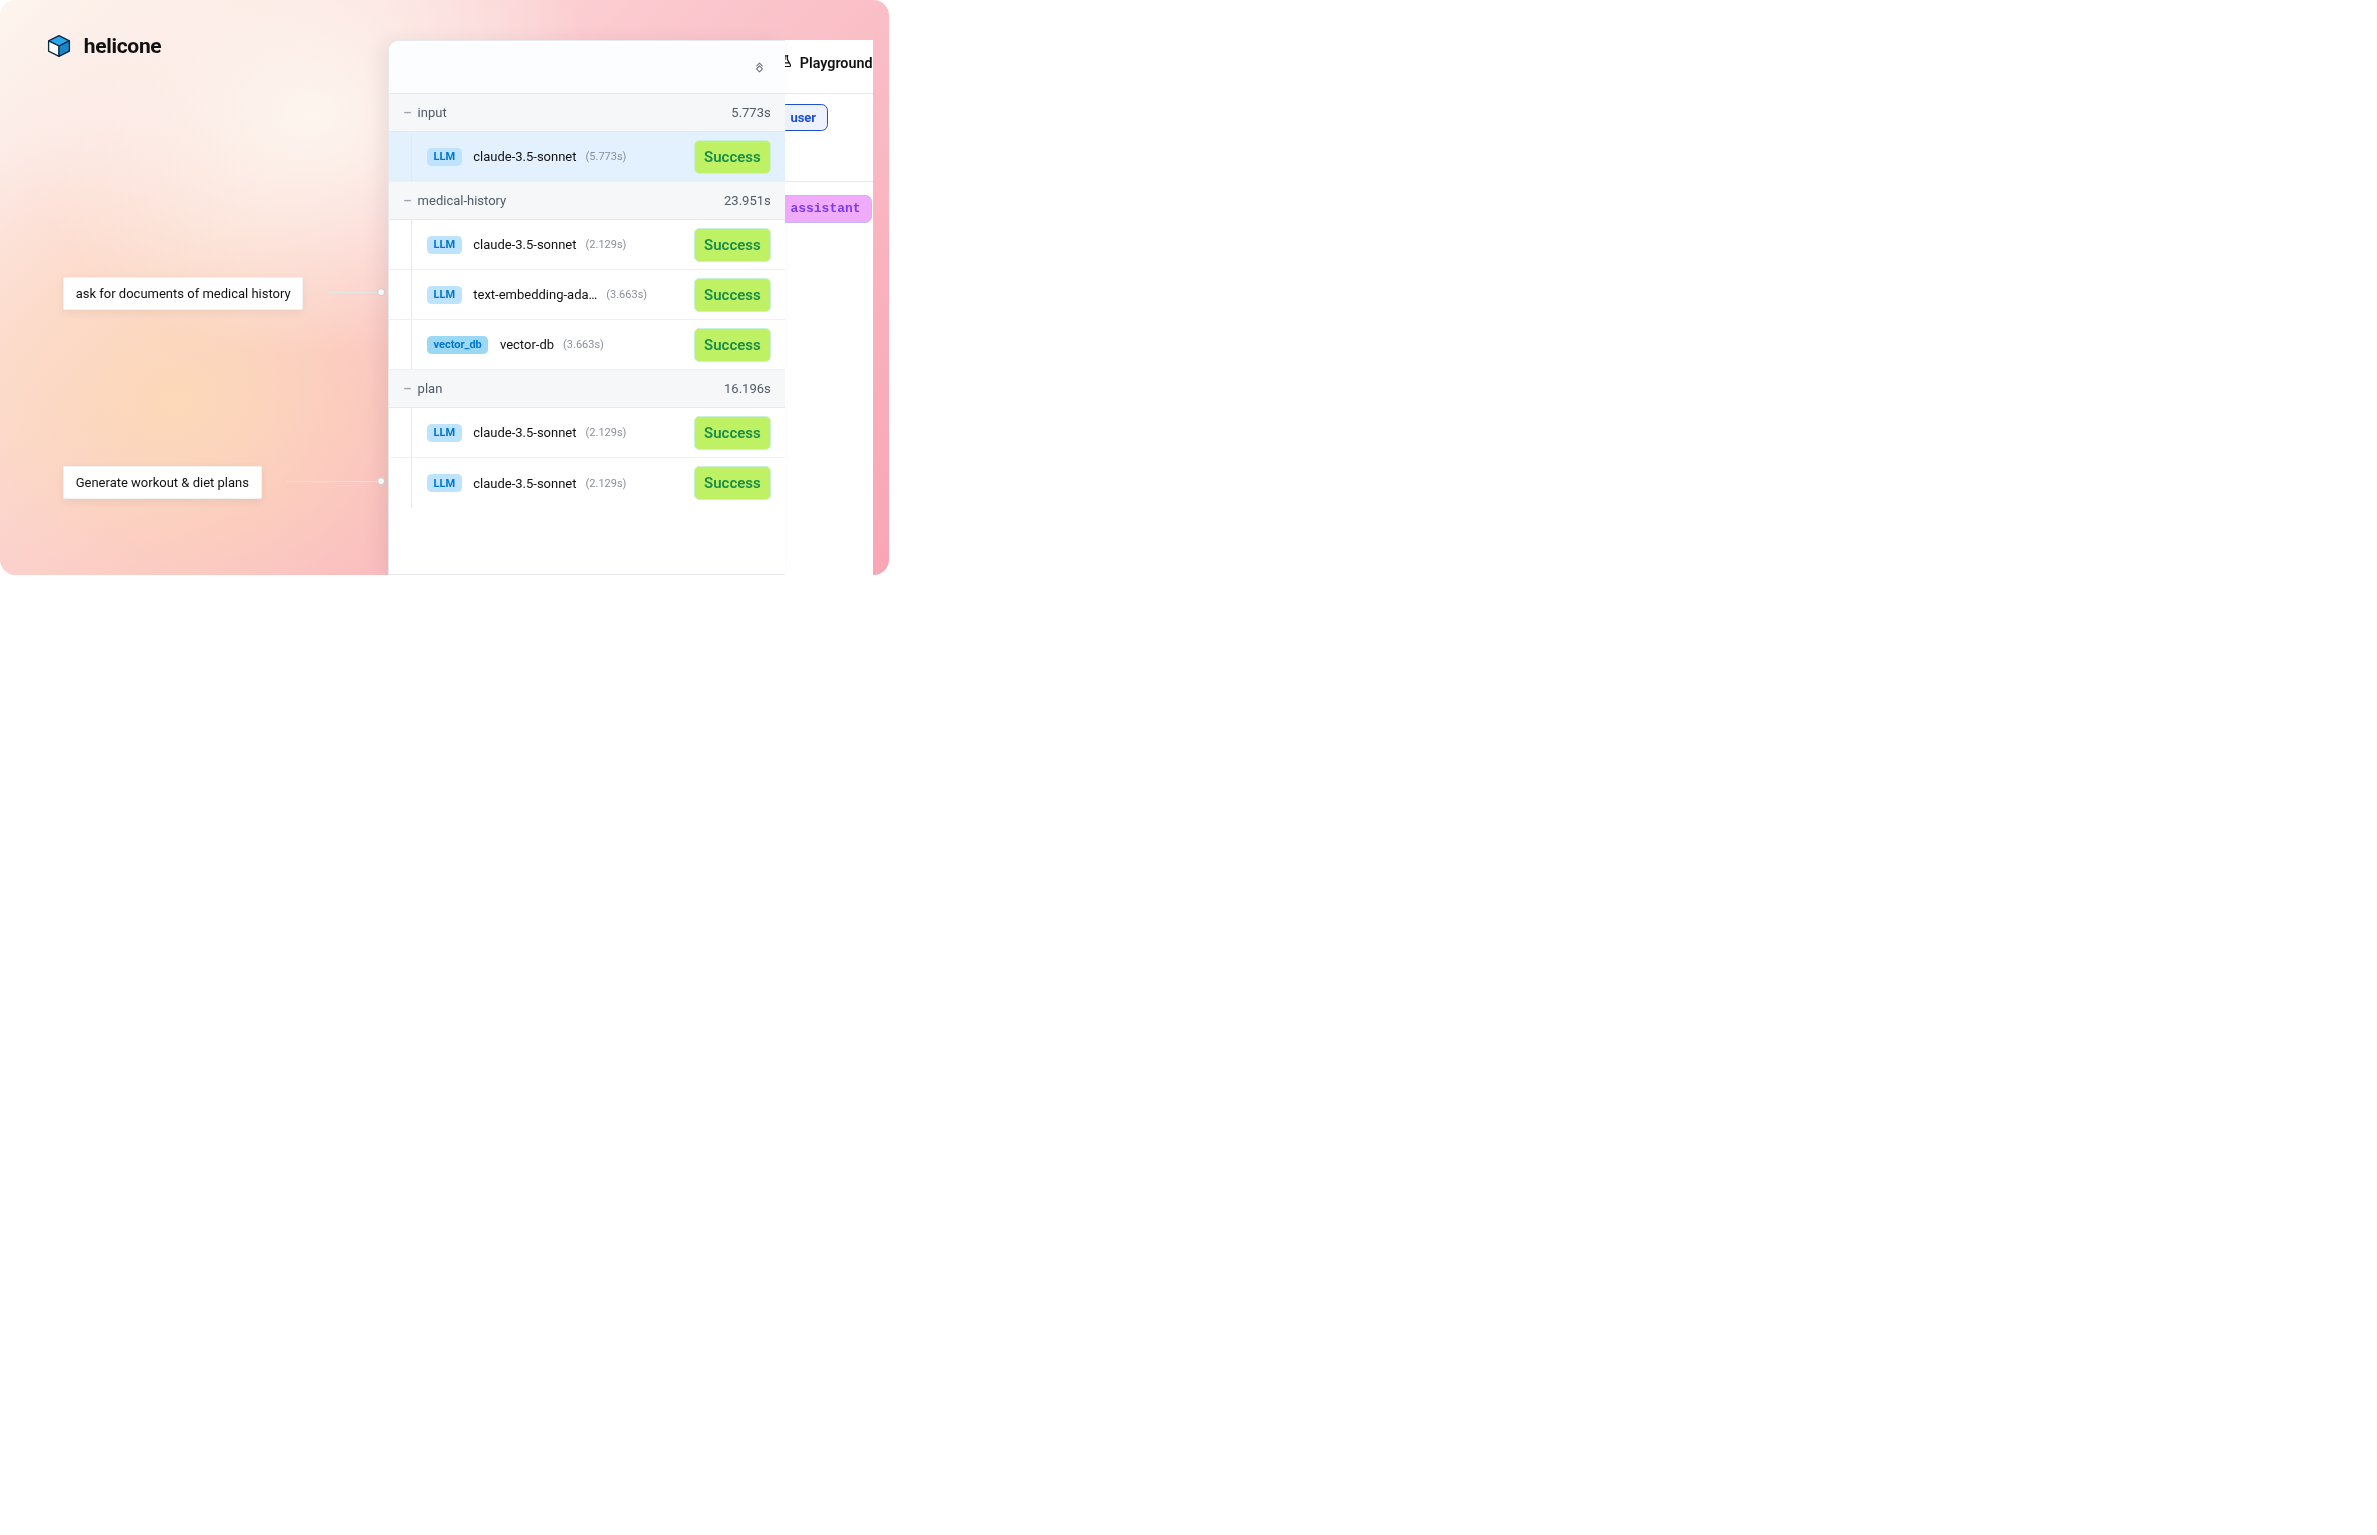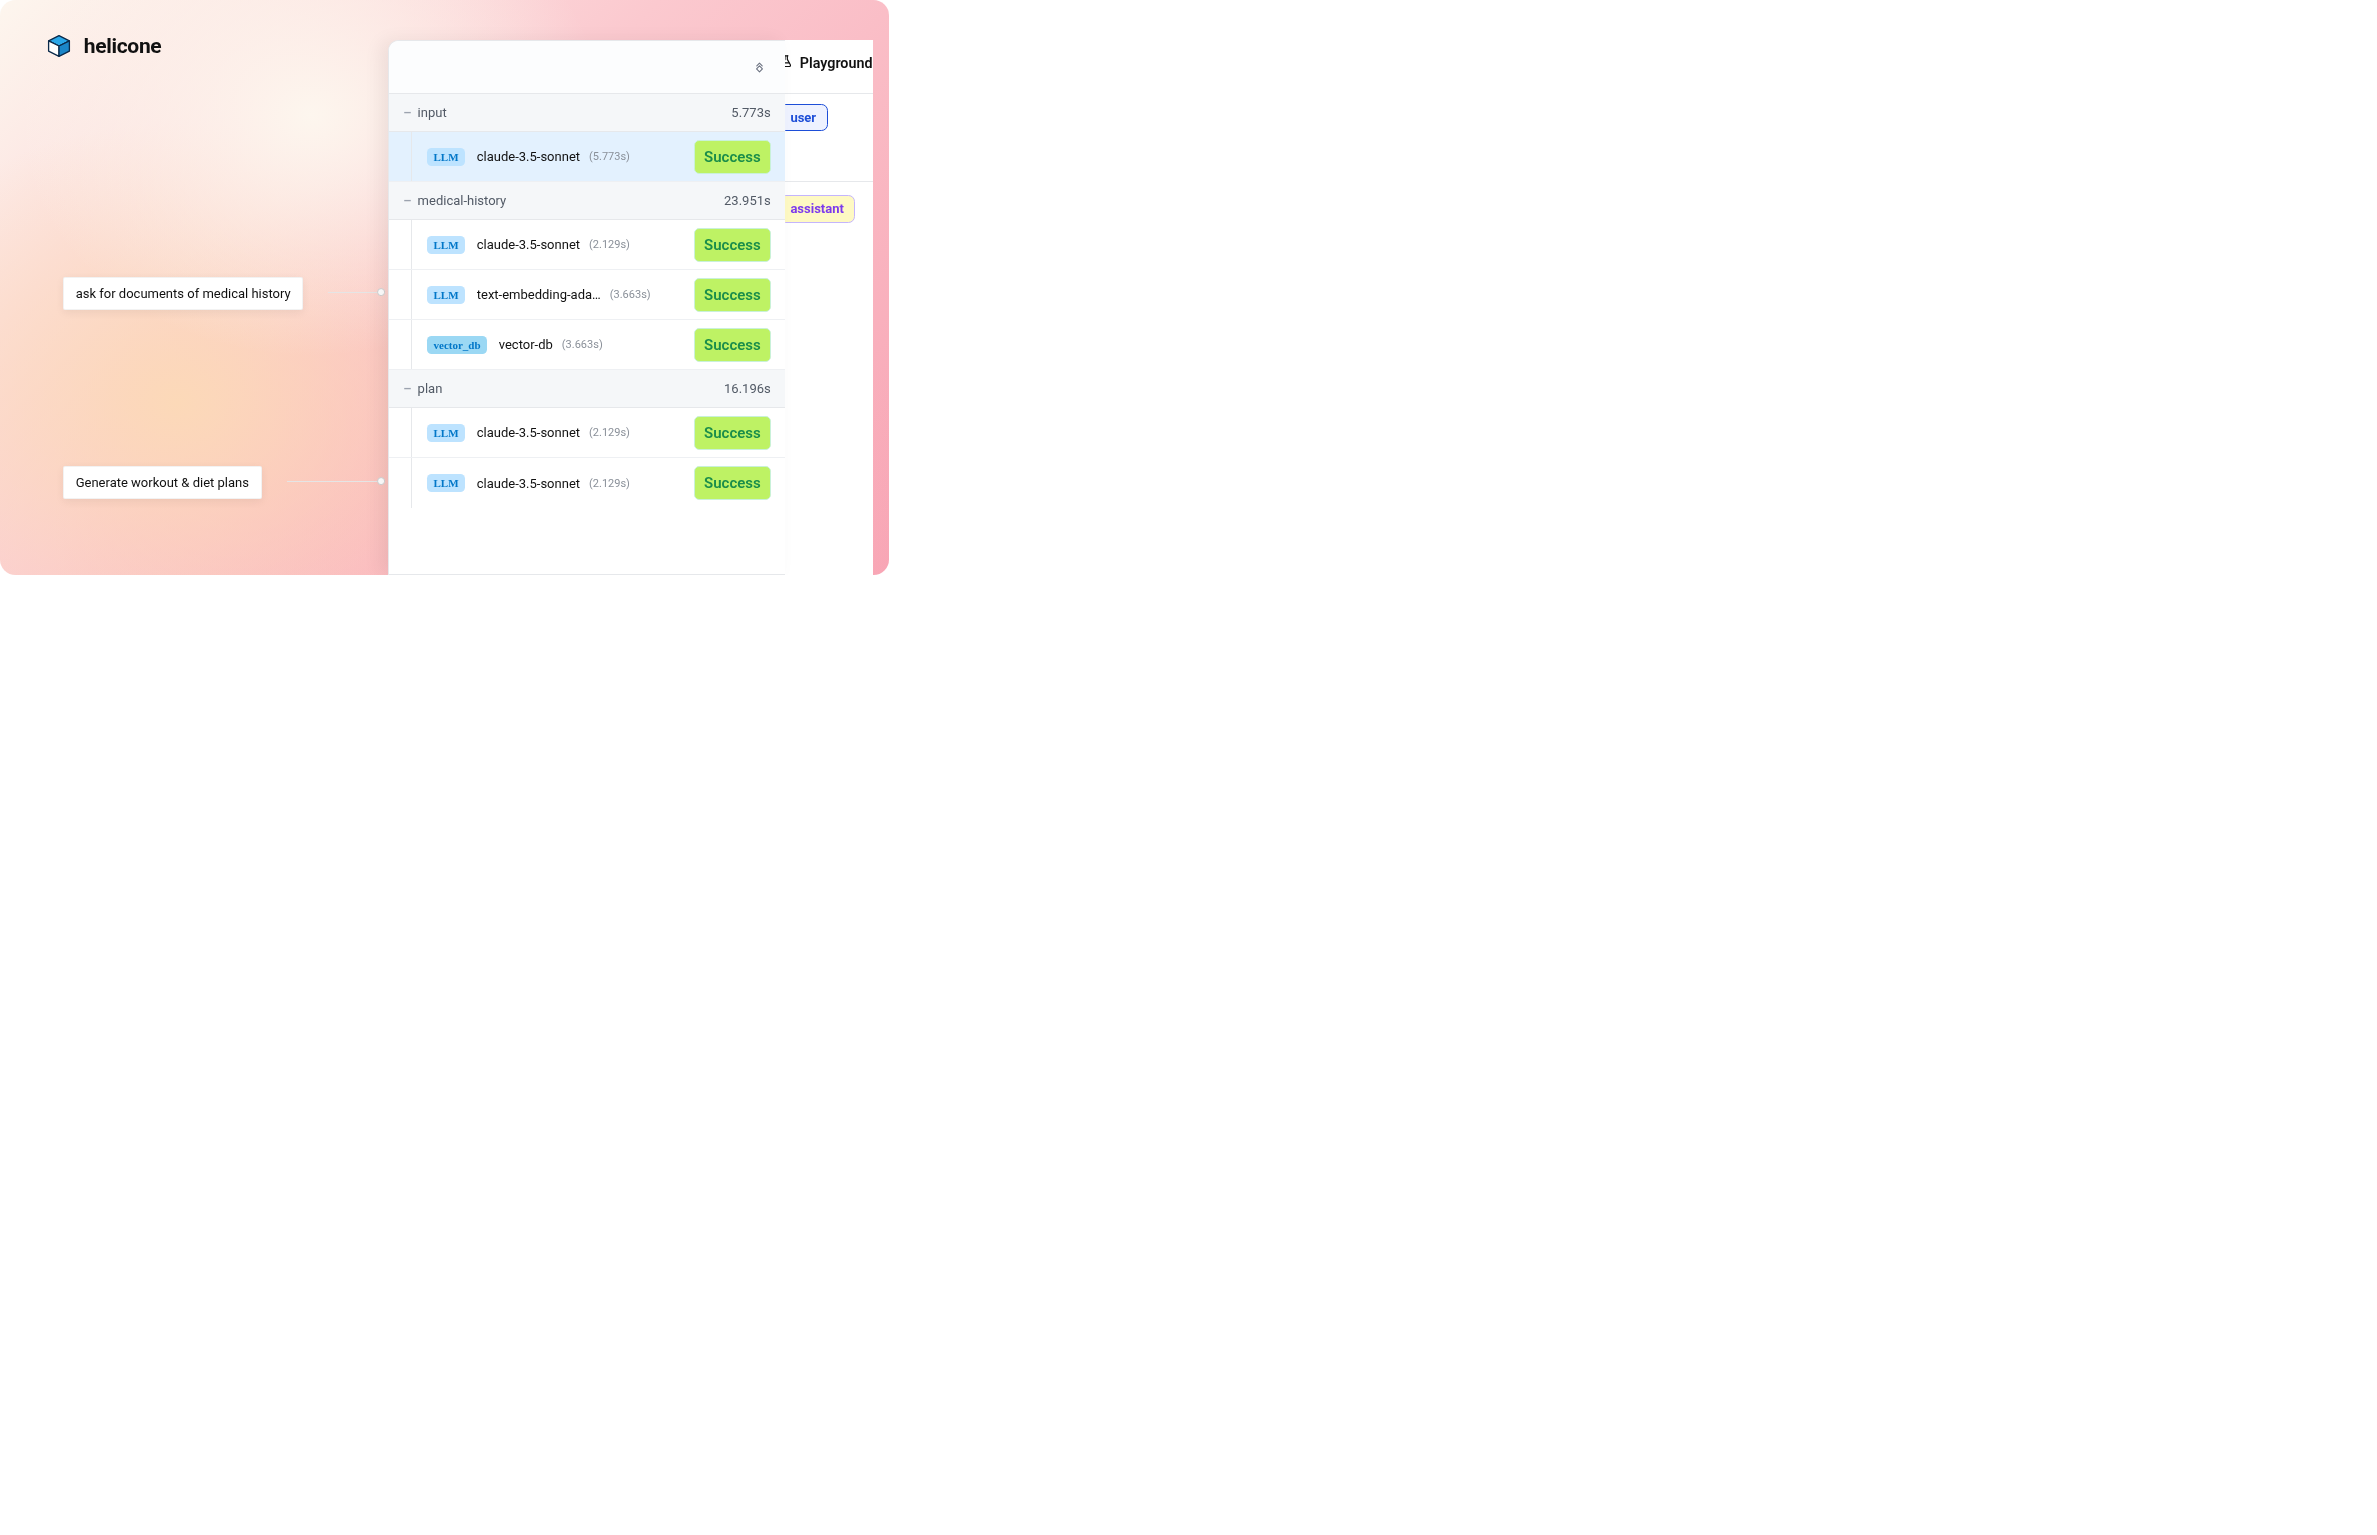--- a/index.html
+++ b/index.html
@@ -95,22 +95,23 @@
   }
   .chip-user {
     color: #1d4ed8;
     border-color: #1d4ed8;
     background: #eef2ff;
     margin-top: 18px;
   }
   .chip-assistant {
     color: #7c3aed;
     border-color: #c4b5fd;
-    background: #fef9c3;
+    background: #f0abfc;
     margin-top: 64px;
+    font-family: Liberation Mono, monospace;
   }
   .side-divider {
     position: absolute;
     left: 0; right: 0;
     height: 0.7px;
     background: #e6e8eb;
   }
 
   
   .trace-panel {
@@ -184,21 +185,20 @@
     align-items: center;
     height: 18px;
     padding: 0 6.5px;
     border-radius: 4.6px;
     font-size: 11px;
     font-weight: 700;
     background: #bde3ff;
     color: #0277c8;
     margin-right: 11.7px;
     white-space: nowrap;
-    font-family: Liberation Serif, serif;
   }
   .tag.vdb { background: #9bd8f4; color: #0277c8; }
   .rname {
     font-size: 13px;
     color: #111;
     white-space: nowrap;
     overflow: hidden;
     text-overflow: ellipsis;
     max-width: 156px;
   }

